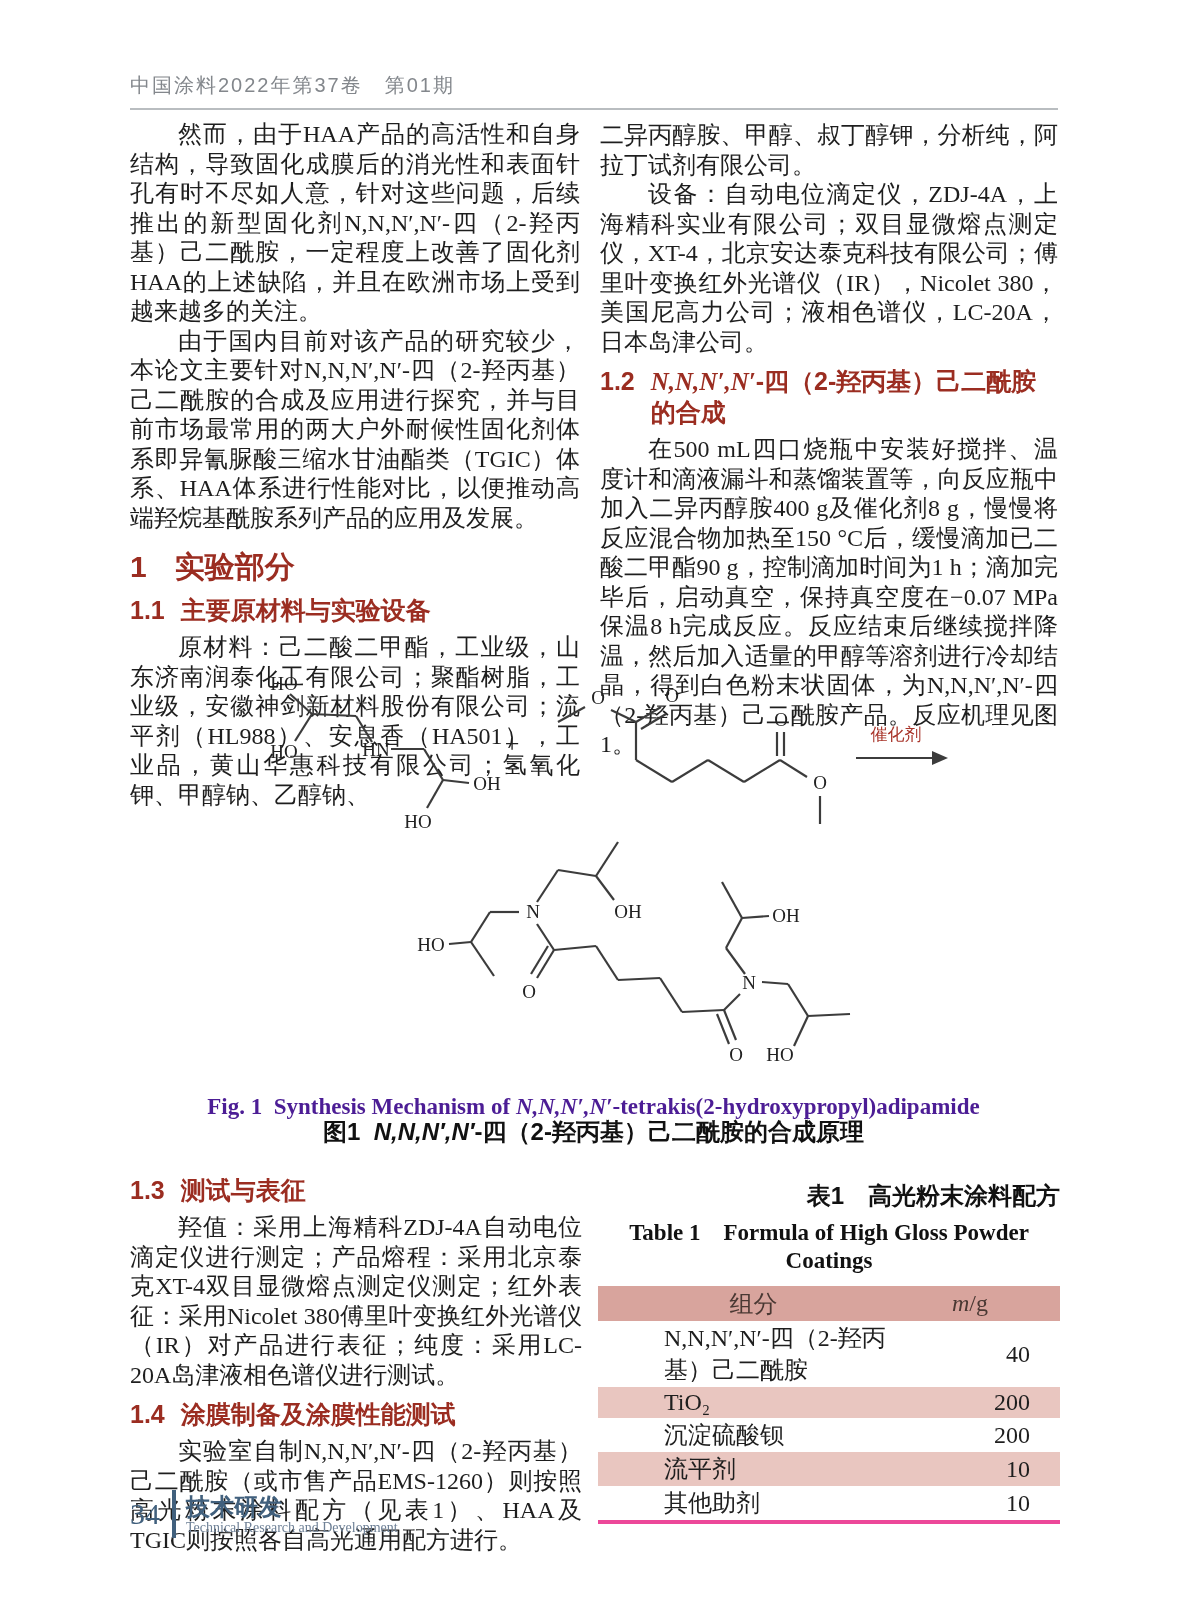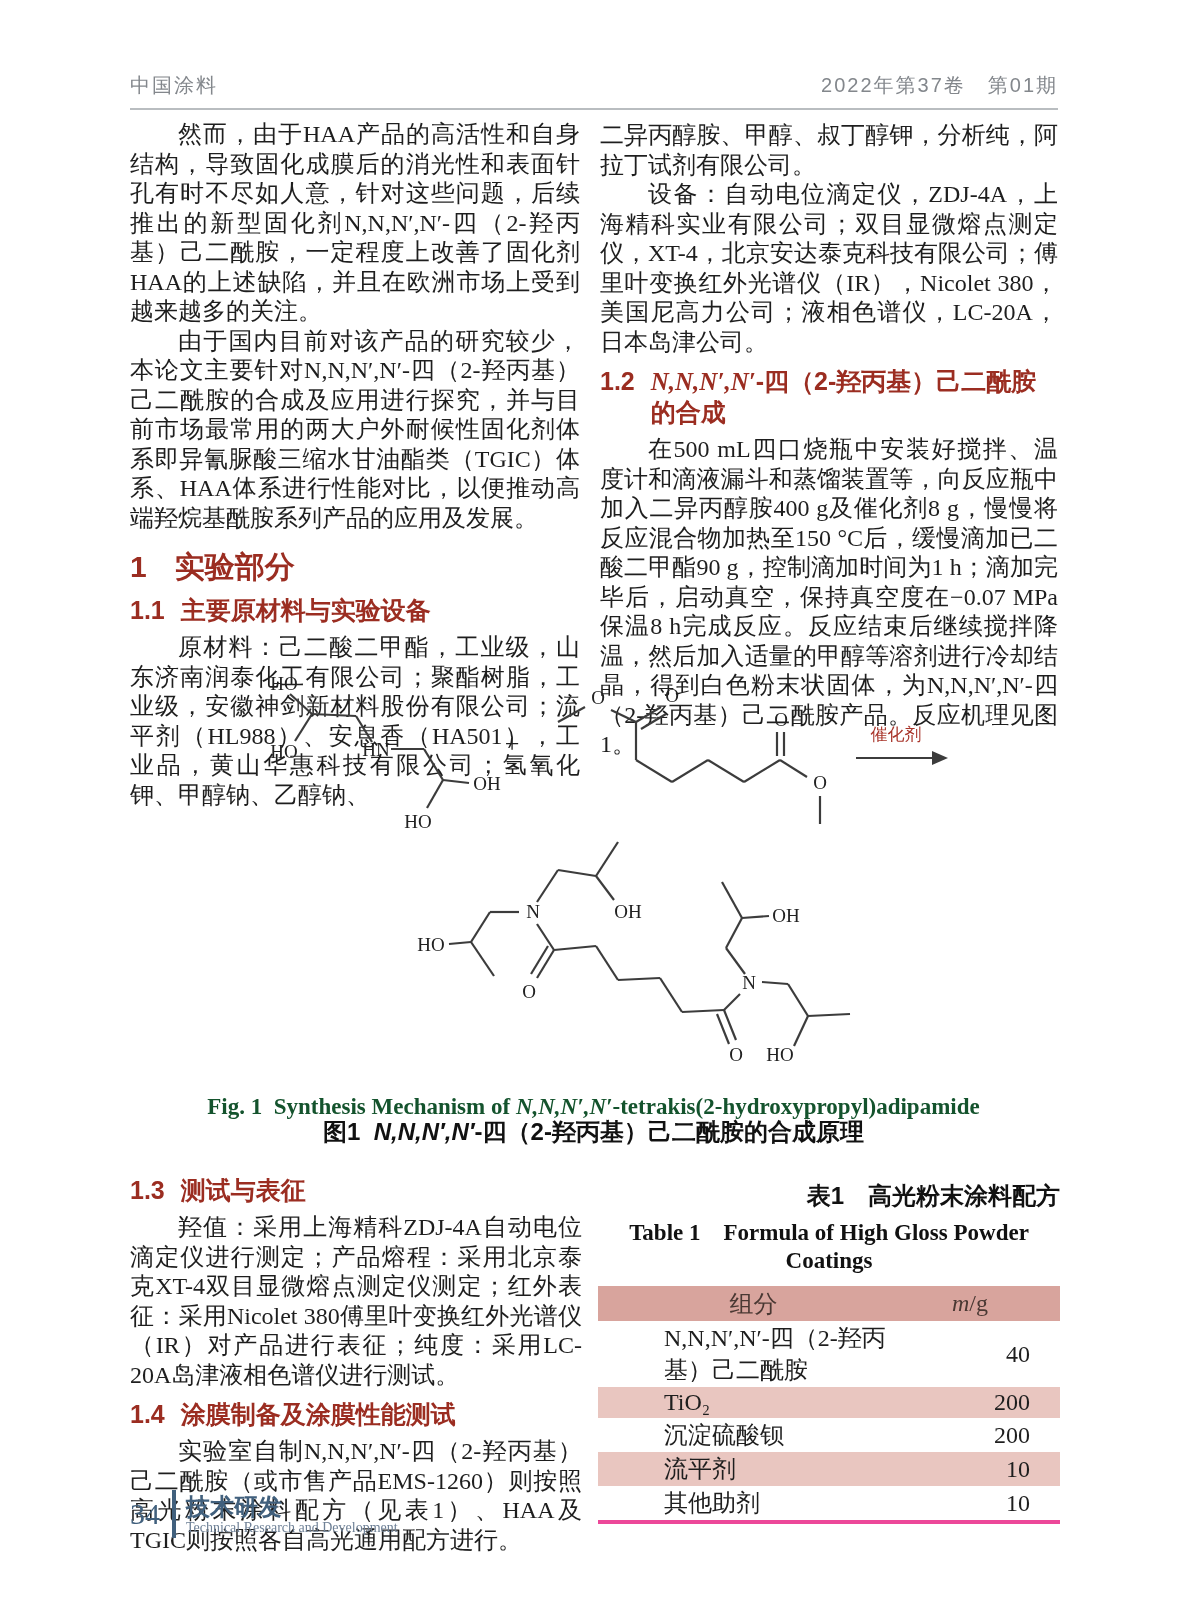--- a/index.html
+++ b/index.html
@@ -1,21 +1,21 @@
 <!DOCTYPE html>
 <html><head>
 <meta charset="utf-8">
 <style>
   html,body{margin:0;padding:0;background:#e8e8e8;}
   .page{position:relative;width:1187px;height:1600px;margin:0 auto;background:#ffffff;
         font-family:"Liberation Serif","DejaVu Serif",serif;color:#1e1e1e;overflow:hidden;}
 
   
   .header{position:absolute;left:130px;top:72px;width:928px;display:flex;
-          justify-content:space-between;align-items:flex-end;padding-bottom:9px;
+          align-items:flex-end;padding-bottom:9px;
           border-bottom:2px solid #b9bdc0;color:#83878c;font-size:20px;
           font-family:"Liberation Sans",sans-serif;letter-spacing:2px;}
 
   
   .col-l{position:absolute;left:130px;top:120px;width:450px;}
   .col-r{position:absolute;left:600px;top:121px;width:458px;}
   .low-l{position:absolute;left:130px;top:1166px;width:452px;}
   .low-r{position:absolute;left:598px;top:1180px;width:462px;}
 
   p.body{margin:0;font-size:24px;line-height:29.5px;text-align:justify;}
@@ -29,21 +29,21 @@
 
   
   .figure{position:absolute;left:228px;top:648px;width:720px;height:415px;}
   .figure line, .figure polyline{stroke:#3c3c3c;stroke-width:2.2;fill:none;}
   .figure text{fill:#222;font-size:19px;font-family:"Liberation Serif",serif;}
   .figure text.catalyst{fill:#a8342a;font-size:17px;}
   .figure text.plus{font-size:26px;}
   .fig-cap-cn{position:absolute;left:0;top:1116px;width:1187px;text-align:center;
               font-weight:bold;font-size:24px;font-family:"Liberation Sans",sans-serif;color:#111;}
   .fig-cap-en{position:absolute;left:0;top:1094px;width:1187px;text-align:center;
-              font-weight:bold;font-size:23px;font-family:"Liberation Serif",serif;color:#14532d;}
+              font-weight:bold;font-size:23px;font-family:"Liberation Serif",serif;color:#4c1d95;}
   .fig-cap-cn .it, .fig-cap-en .it{font-style:italic;font-weight:bold;}
 
   
   .tbl-title-cn{text-align:right;font-family:"Liberation Sans",sans-serif;font-weight:bold;
                 font-size:24px;margin:0 0 5px 0;color:#111;}
   .tbl-title-en{text-align:center;font-weight:bold;font-size:23px;margin:0 0 12px 0;color:#111;}
   table.formula{width:100%;border-collapse:collapse;font-size:24px;border-bottom:4px solid #ec4899;}
   table.formula th{background:#d8a49d;color:#4a3833;font-weight:normal;height:33px;}
   table.formula th.name{text-align:center;}
   table.formula th.val{text-align:center;padding-right:30px;font-style:italic;width:120px;}

